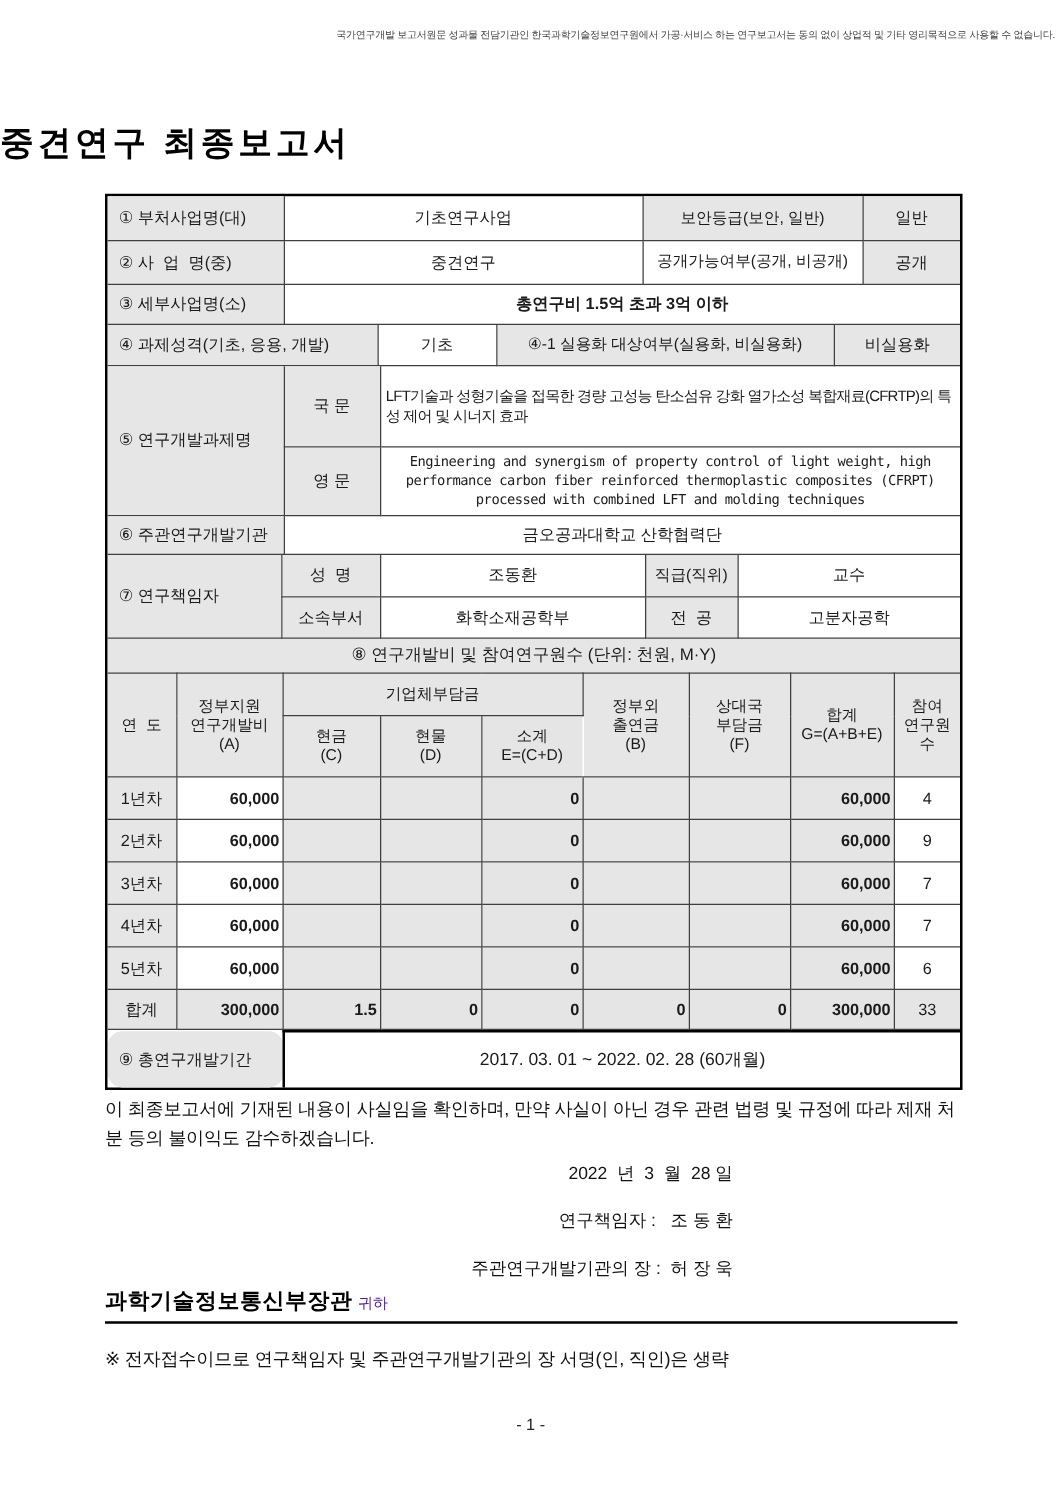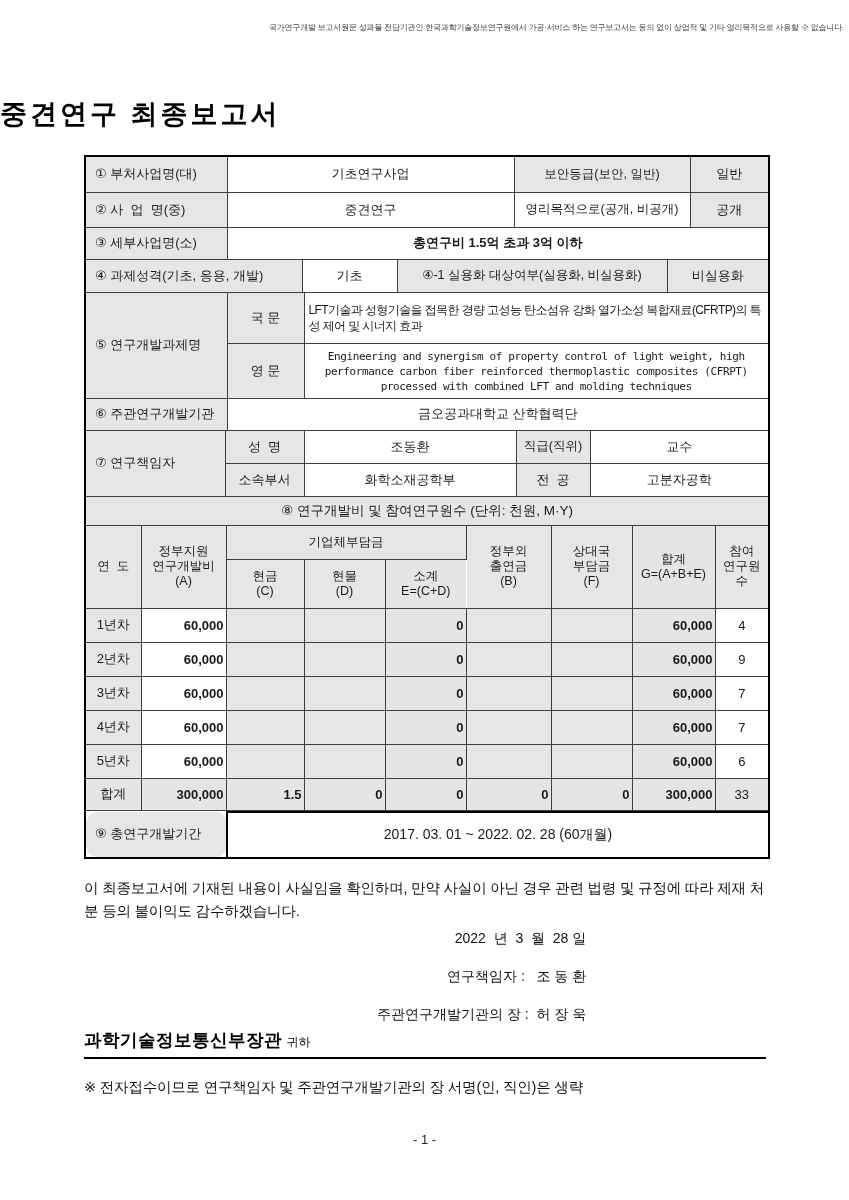--- a/index.html
+++ b/index.html
@@ -29,41 +29,41 @@
   table.last tr:last-child > td { border-bottom:none;border-radius:12px; }
   .lab    { background:#e6e6e6; }
   .gray   { background:#e6e6e6; }
   .orange { background:#e5e5e5; }
   .ctr { text-align:center; }
   .lft { text-align:left; padding-left:9px;margin-top:31px; }
   .rgt { text-align:right; padding-right:2px;font-weight:bold; }
   .bold { font-weight:bold; }
   .tight { padding:1px 2px; font-size:12.5px; }
   .sp { white-space:pre-wrap; }
-  .kor { font-size:12px; letter-spacing:-0.6px; line-height:16px; padding:2px 4px; }
+  .kor { font-size:12px; letter-spacing:-0.6px; line-height:16px; padding:16px 4px; }
   .eng {
     font-family:"DejaVu Sans Mono","Liberation Mono",monospace;
     font-size:11px; letter-spacing:-0.4px; line-height:15px; text-align:center; padding:2px 2px;
   }
   .hdr td { font-size:12.5px; line-height:15px; white-space:pre-wrap; text-align:center; padding:1px 2px; }
   .sect-title { font-size:13.5px; }
   .period-val { font-size:14px; border-left:2px solid #000; border-top:2px solid #000; }
   .confirm {
     position:absolute; top:862px; left:84px; width:682px;
     font-size:14.5px; line-height:23.5px; letter-spacing:-0.2px; text-align:left; color:#111;
   }
   .sig { position:absolute; top:930px; left:377px; font-size:14px; color:#111; }
   .sig .line { margin:0 0 20px 0; white-space:pre-wrap;text-align:right; }
   .sig .date { padding-left:9px; }
   .recipient {
     position:absolute; top:1028px; left:84px; width:682px;
     border-bottom:2px solid #000; padding-bottom:5px;
   }
   .recipient .big  { font-size:17.5px; font-weight:bold; color:#000; letter-spacing:0.5px; }
-  .recipient .small{ font-size:12px; color:#000000; }
+  .recipient .small{ font-size:12px; color:#4c1d95; }
   .footnote {
     position:absolute; top:1063px; left:84px; width:682px;
     font-size:14.5px; letter-spacing:-0.2px; color:#111;
   }
   .pageno {
     position:absolute; top:1132px; left:0; width:100%;
     text-align:center; font-size:13px; color:#222;
   }
 </style>
 </head>
@@ -87,21 +87,21 @@
       <tbody>
           <tr style="height:35px">
         <td class="lab lft sp">① 부처사업명(대)</td>
         <td class="ctr">기초연구사업</td>
         <td class="lab ctr tight">보안등급(보안, 일반)</td>
         <td class="lab ctr">일반</td>
       </tr>
       <tr style="height:35px">
         <td class="lab lft sp">② 사  업  명(중)</td>
         <td class="ctr">중견연구</td>
-        <td class="ctr tight">영리목적으로(공개, 비공개)</td>
+        <td class="ctr tight">공개가능여부(공개, 비공개)</td>
         <td class="lab ctr">공개</td>
       </tr>
     </tbody>
       </table>
 
     <table>
       <colgroup>
           <col style="width:141px">
           <col style="width:541px">
         </colgroup>

